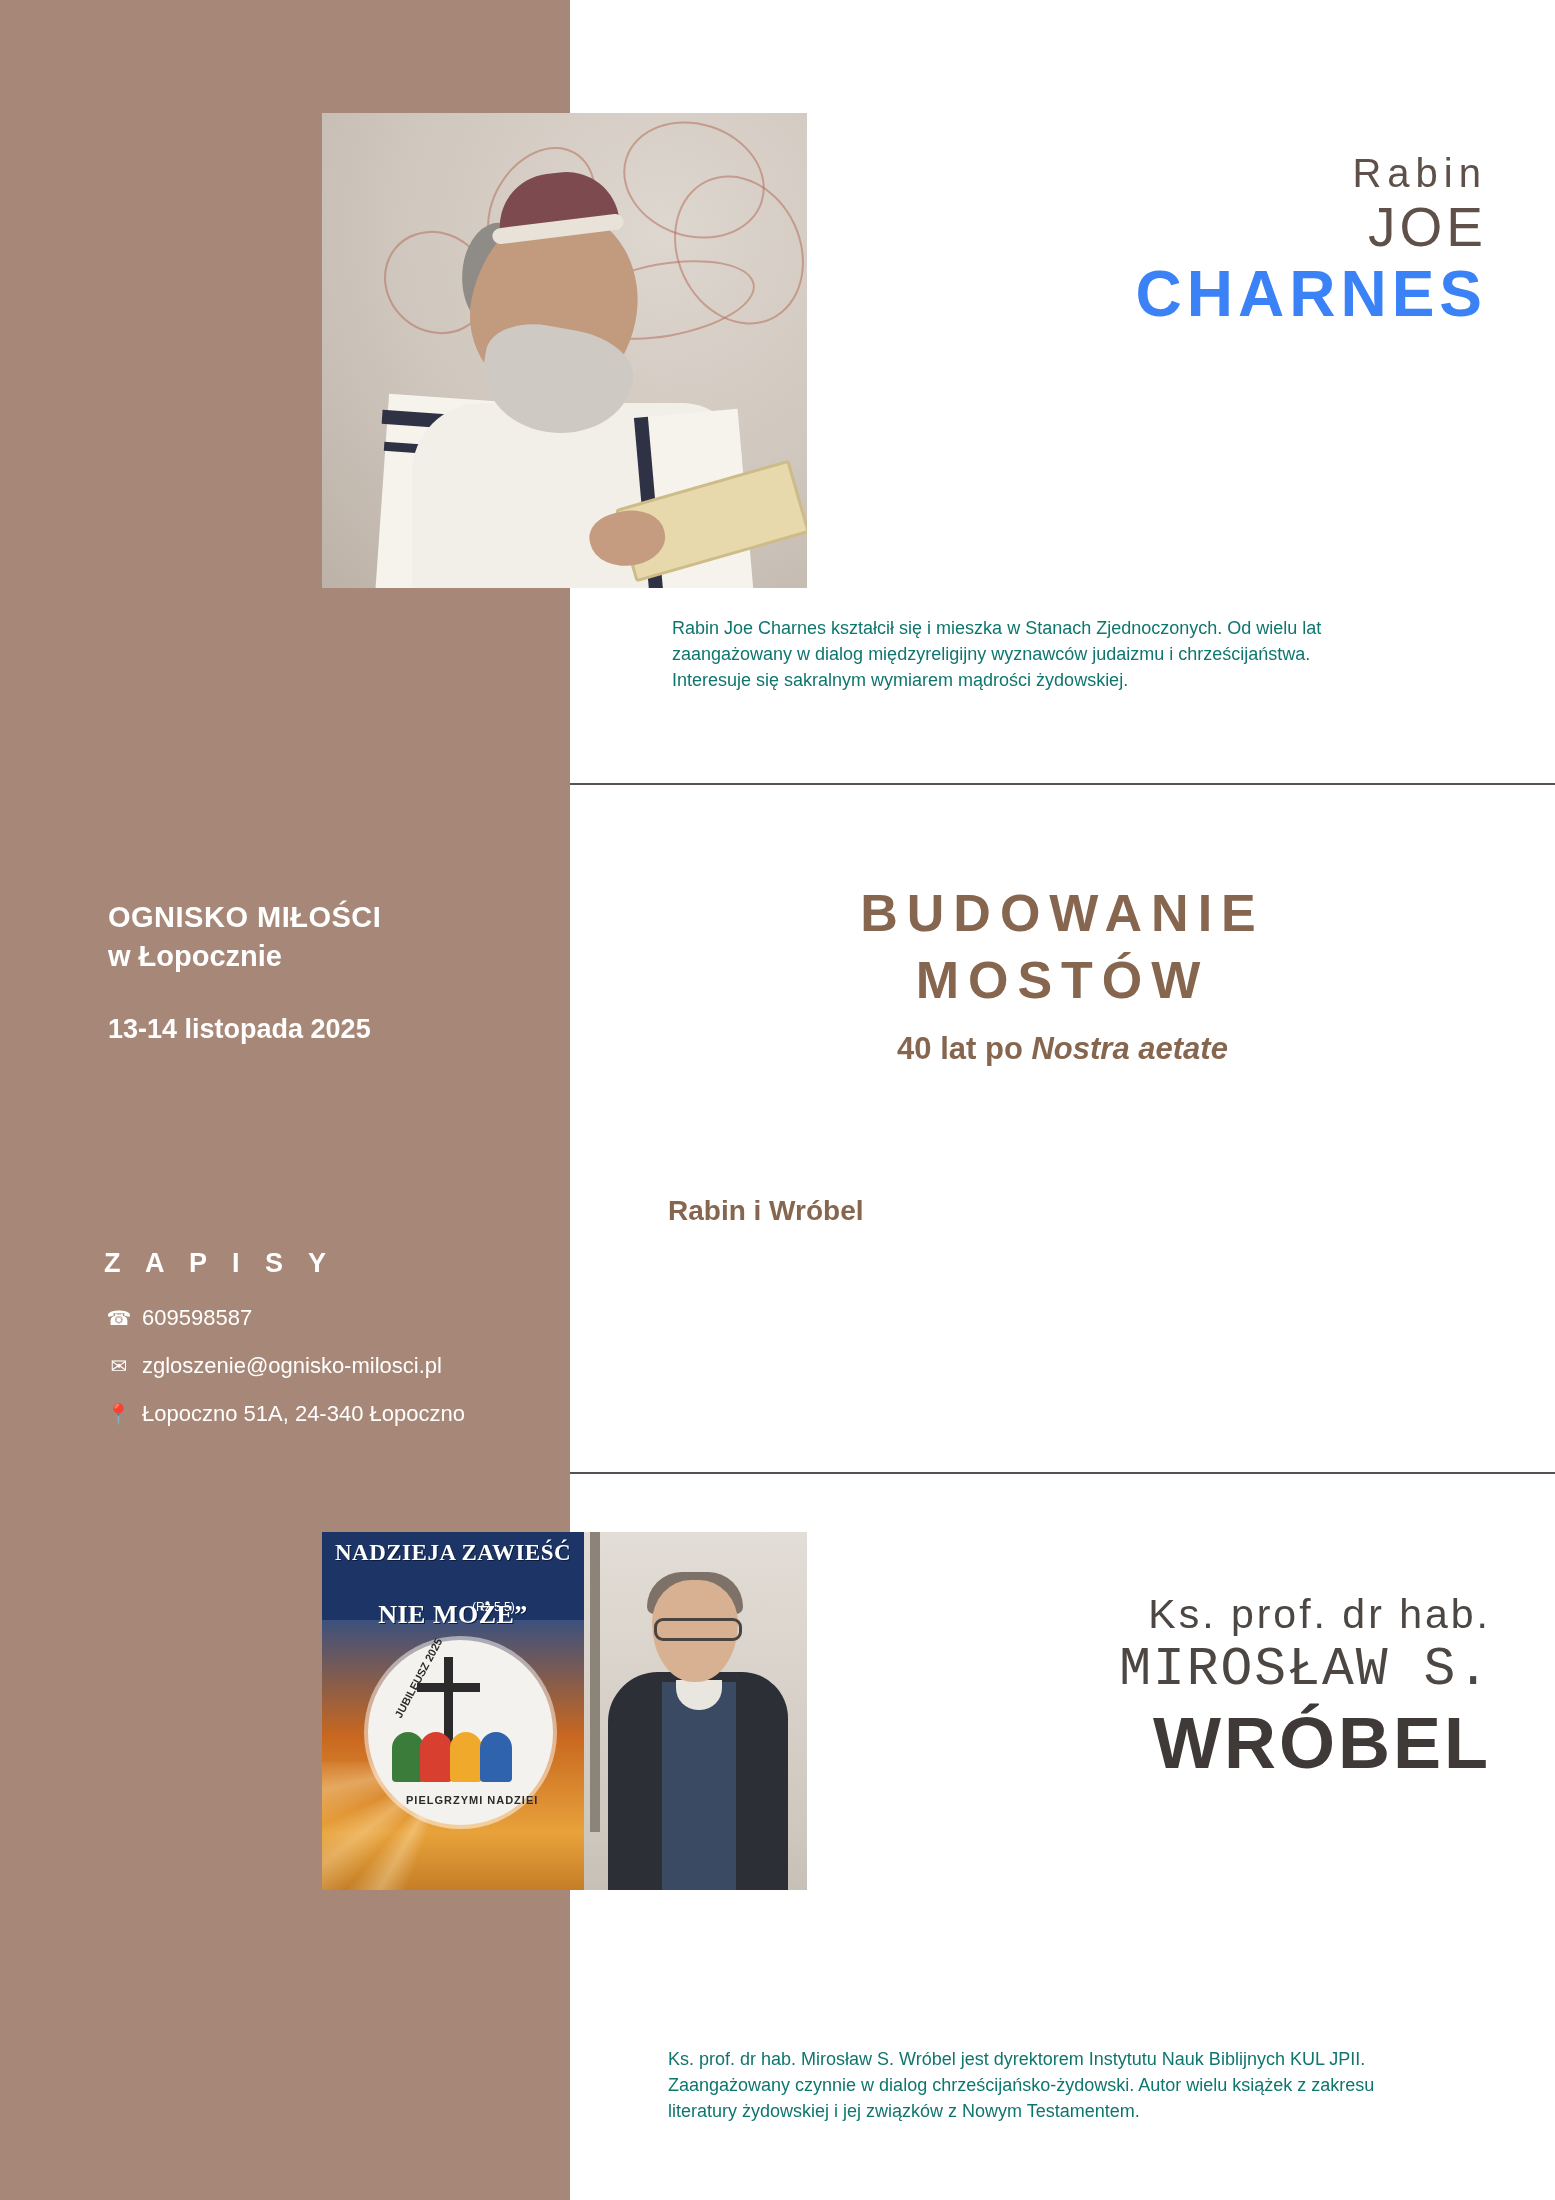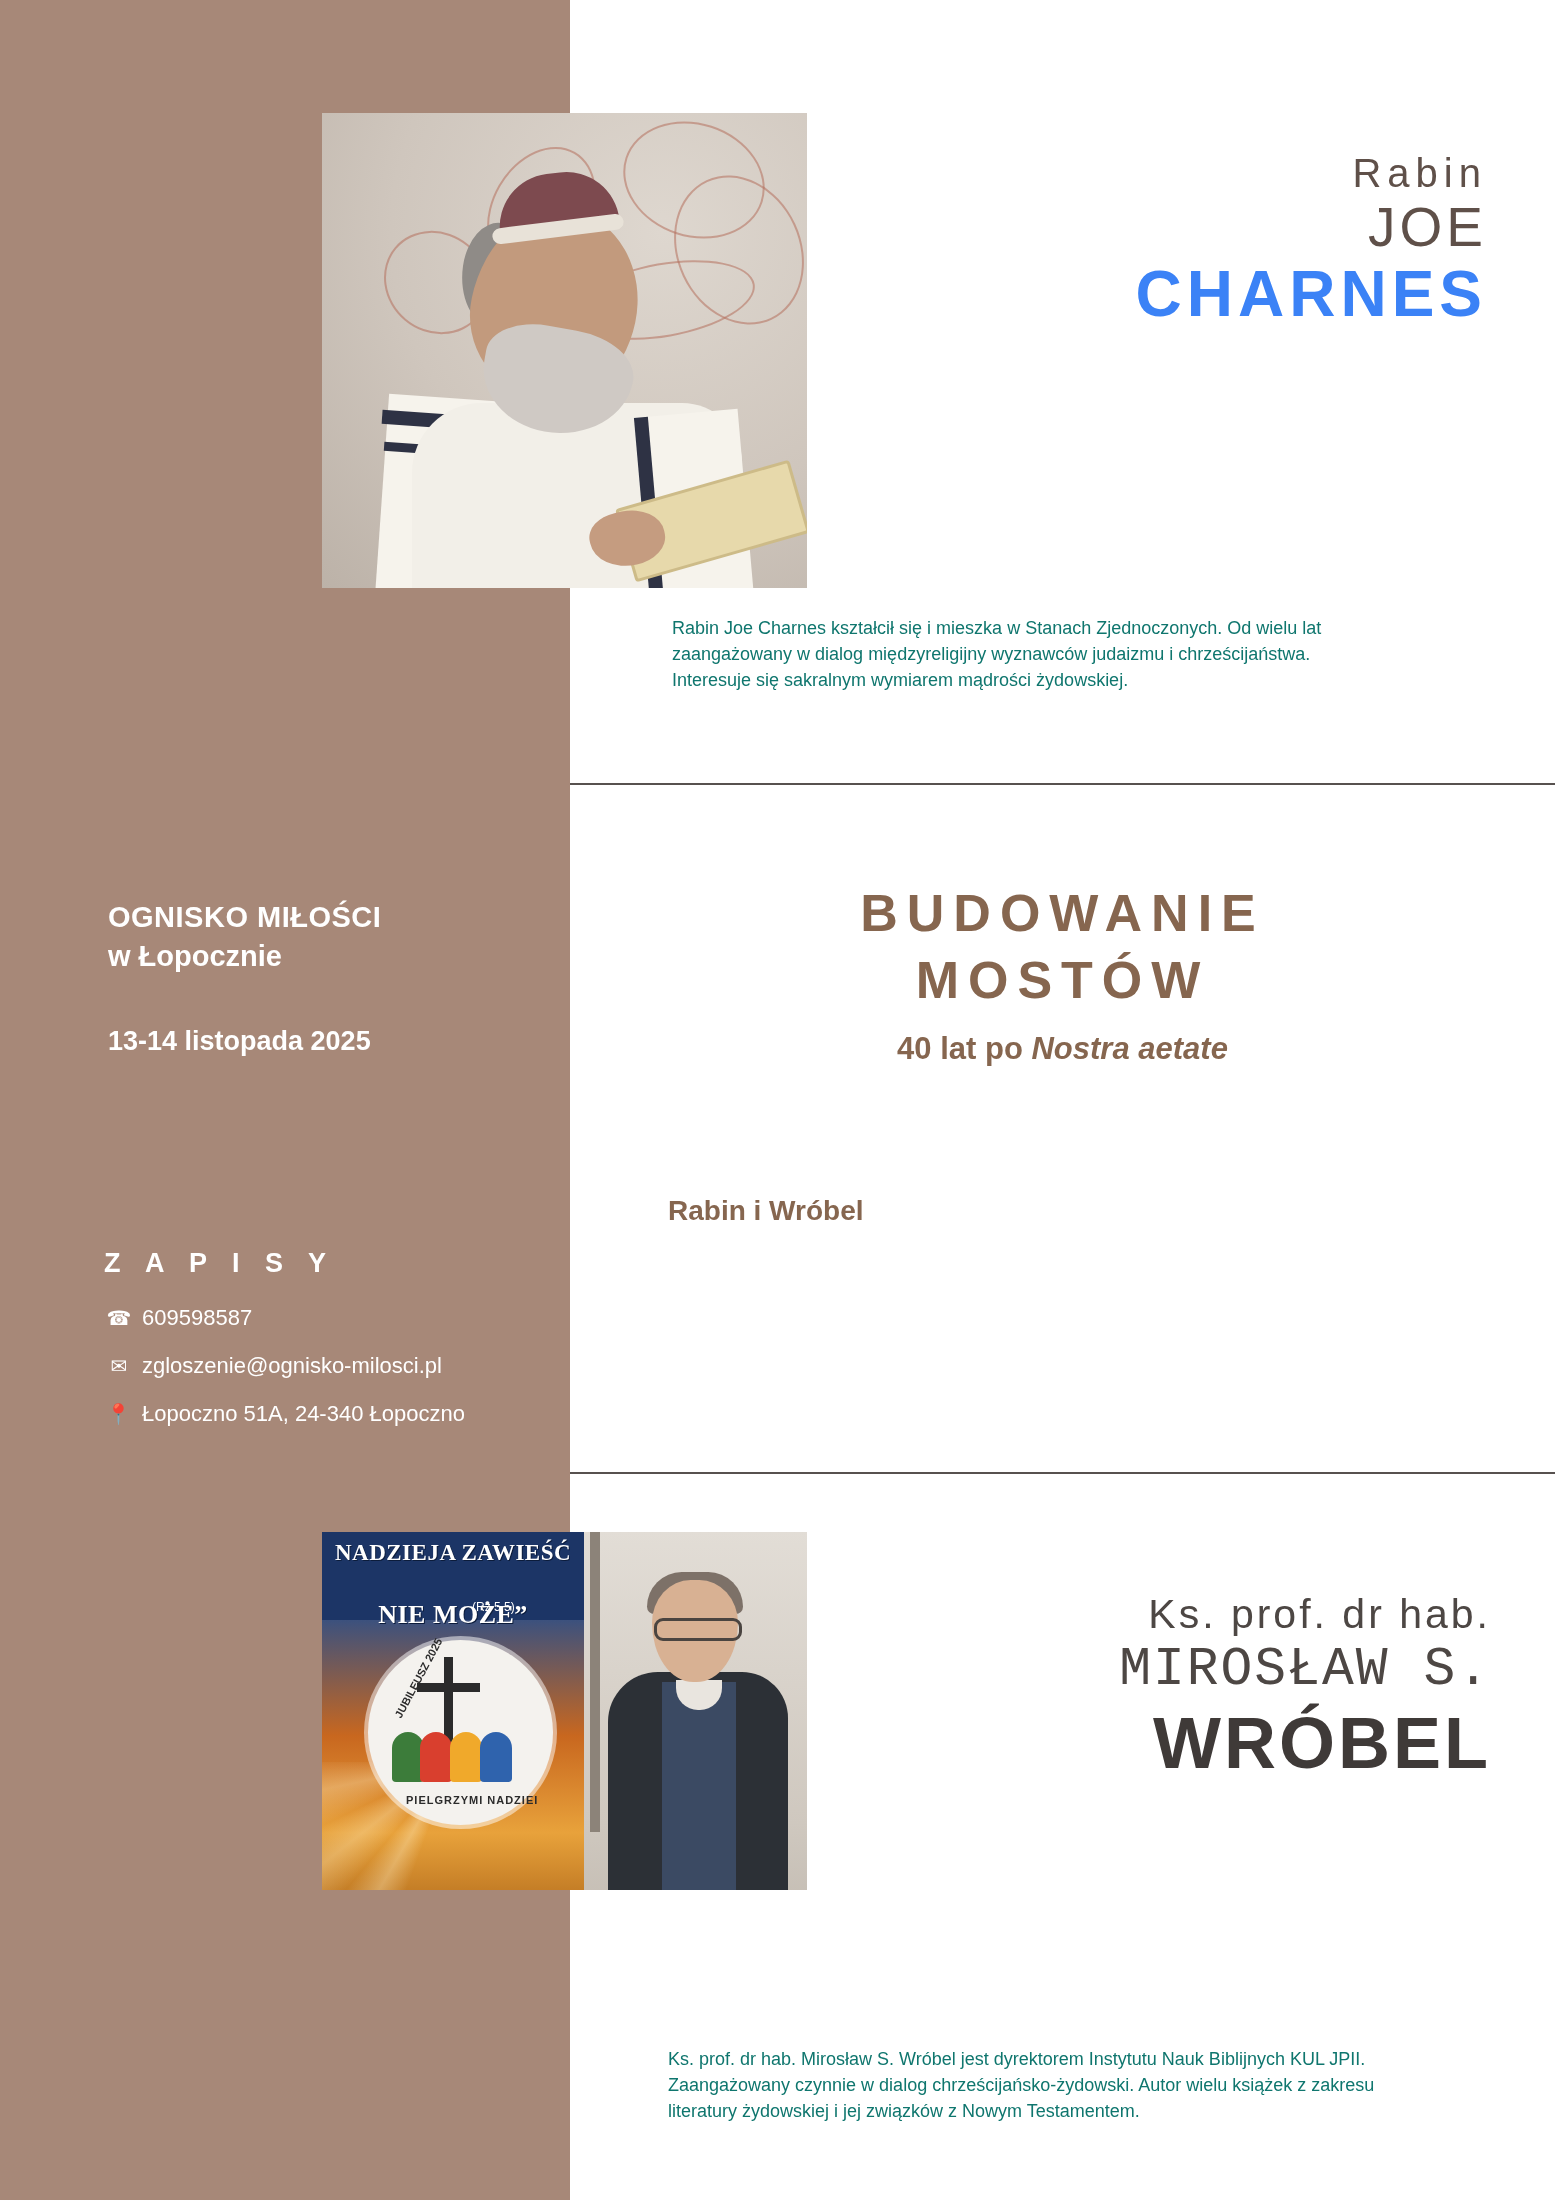--- a/index.html
+++ b/index.html
@@ -483,21 +483,21 @@
     font-weight: bold;
     letter-spacing: .5px;
     line-height: 1.35;
   }
   .org-place {
     font-size: 29px;
     font-weight: bold;
     line-height: 1.35;
   }
   .org-date {
-    margin-top: 50px;
+    margin-top: 38px;
     font-size: 27px;
     font-weight: bold;
   }
   .signup {
     position: absolute;
     left: 104px;
     top: 1248px;
     color: #ffffff;
   }
   .signup-head {

